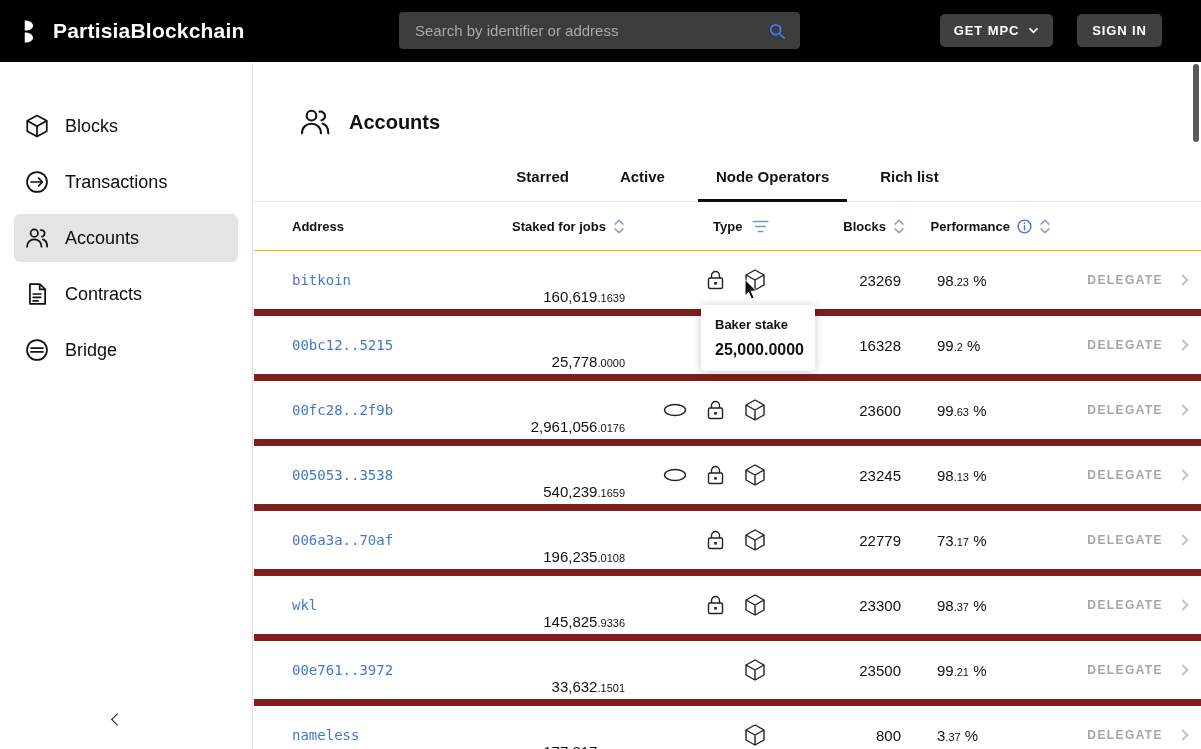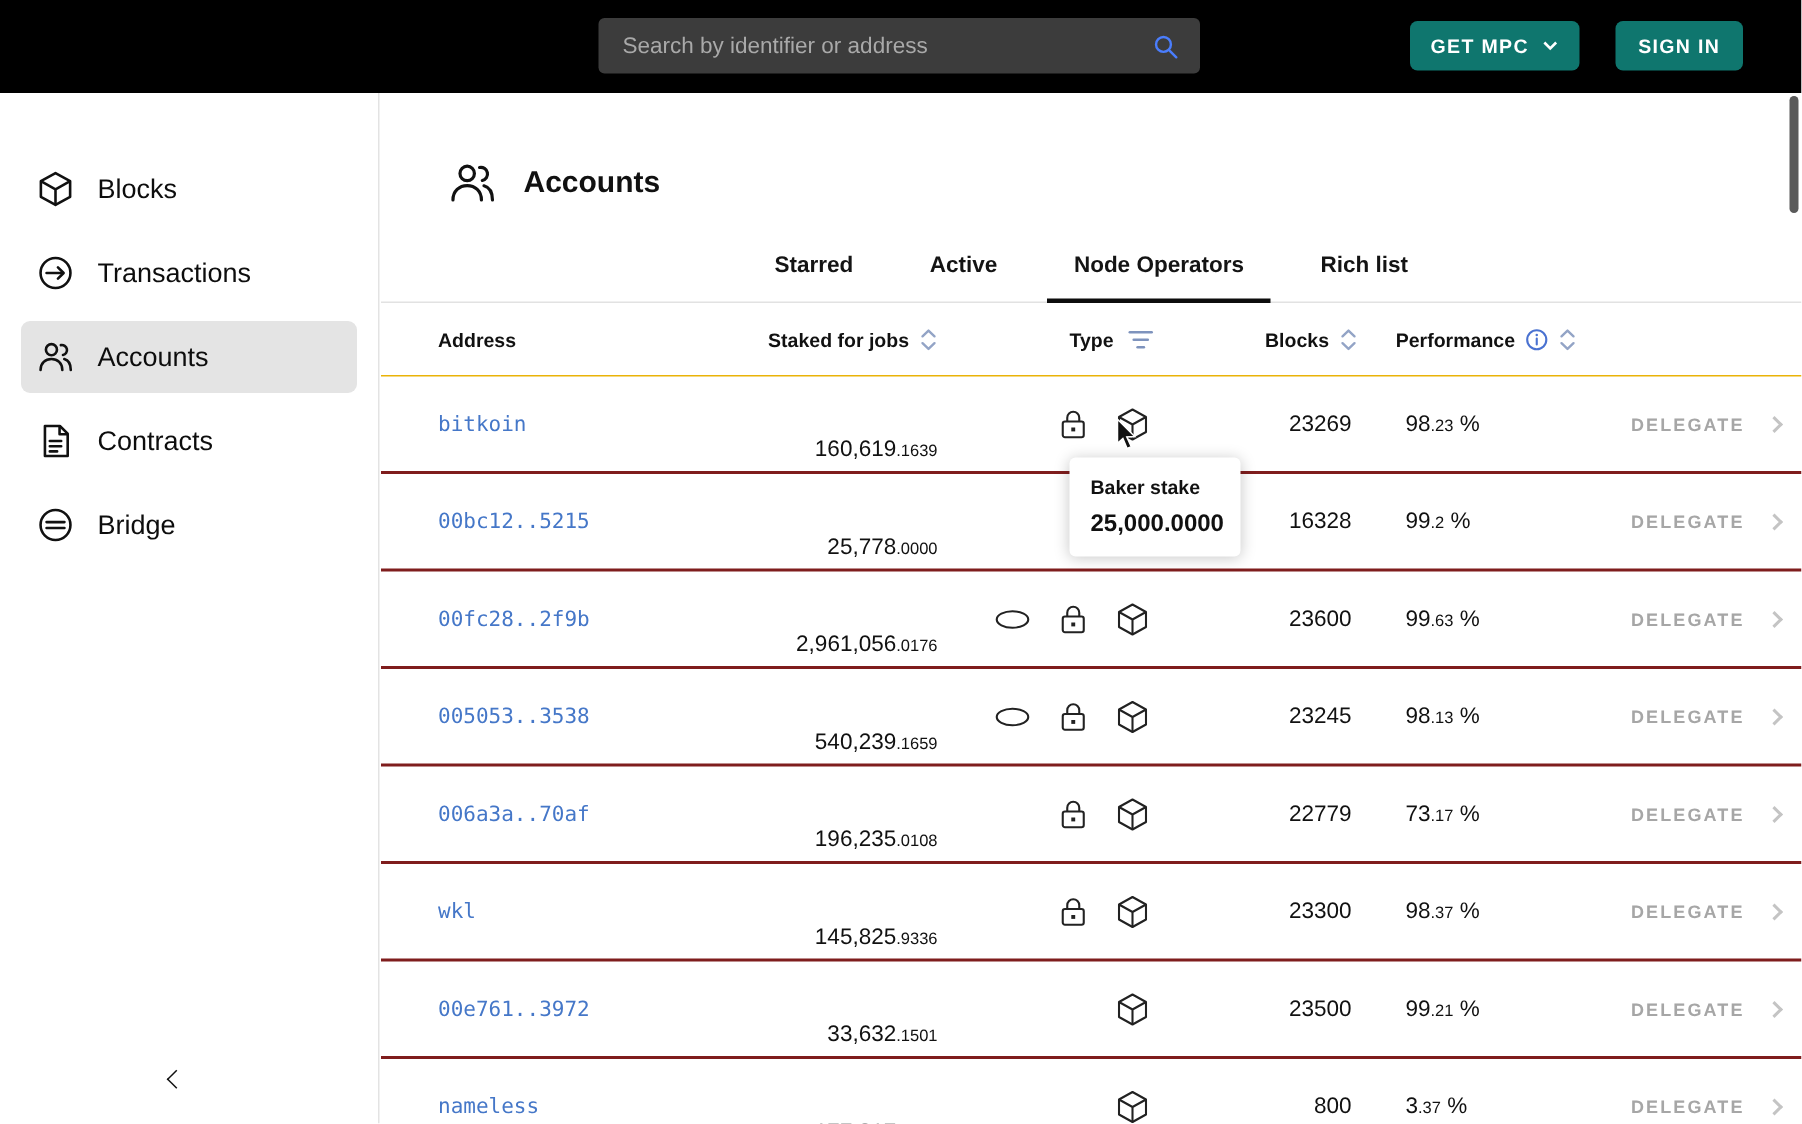--- a/index.html
+++ b/index.html
@@ -9,21 +9,21 @@
     font-family:"Liberation Sans", sans-serif; color:#111;
   }
   
   .topbar { position:absolute; top:0; left:0; width:1201px; height:62px; background:#000; z-index:30; }
   .brand { position:absolute; left:22px; top:0; height:62px; display:flex; align-items:center; gap:9px; color:#fff; cursor:pointer; }
   .brand-text { font-size:21px; font-weight:700; letter-spacing:.2px; }
   .search-wrap { position:absolute; left:399px; top:12px; width:401px; height:37px; background:#3c3c3c; border-radius:4px; display:flex; align-items:center; }
   .search-input { flex:1; height:100%; background:transparent; border:none; outline:none; color:#ddd; font-size:15px; padding:0 10px 0 16px; font-family:inherit; }
   .search-input::placeholder { color:#a9a9a9; }
   .search-icon { margin-right:14px; display:flex; }
-  .btn { position:absolute; top:14px; height:33px; background:#0f766e; border:none; border-radius:5px; color:#fff; font-weight:700; font-size:13px; letter-spacing:.9px; font-family:inherit; display:flex; align-items:center; justify-content:center; cursor:pointer; }
+  .btn { position:absolute; top:14px; height:33px; background:#404040; border:none; border-radius:5px; color:#fff; font-weight:700; font-size:13px; letter-spacing:.9px; font-family:inherit; display:flex; align-items:center; justify-content:center; cursor:pointer; }
   .btn-mpc { left:940px; width:113px; gap:9px; }
   .btn-signin { left:1077px; width:85px; }
 
   
   .sidebar { position:absolute; top:62px; left:0; width:253px; bottom:0; background:#fff; border-right:1px solid #e3e3e3; z-index:20; }
   .side-nav { padding-top:40px; }
   .side-item { height:48px; margin:0 14px 8px 14px; display:flex; align-items:center; gap:15px; padding-left:10px; border-radius:6px; font-size:18px; color:#0d0d0d; cursor:pointer; }
   .side-item.active { background:#e4e4e4; }
   .side-icon { width:26px; height:26px; display:flex; align-items:center; justify-content:center; }
   .side-icon svg { width:26px; height:26px; }
@@ -34,50 +34,59 @@
   .main { position:absolute; left:254px; top:62px; right:0; bottom:0; background:#fff; }
   .page-header { display:flex; align-items:center; gap:17px; margin:42px 0 0 44px; height:36px; }
   .page-title { font-size:20px; font-weight:700; }
   .tabs { margin-top:18px; display:flex; justify-content:center; gap:47px; border-bottom:1px solid #e2e2e2; }
   .tab { position:relative; padding:10px 2px 16px; font-size:15px; font-weight:700; color:#141414; cursor:pointer; }
   .tab.active::after { content:''; position:absolute; left:-16px; right:-16px; bottom:-1px; height:3px; background:#0d0d0d; }
 
   
   .thead, .trow { display:grid; grid-template-columns:185px 150px 185px 125px 150px 1fr; padding-left:38px; align-items:center; }
   .thead { height:49px; border-bottom:1px solid #eab308; font-size:13px; font-weight:700; }
-  .trow { height:65px; border-bottom:2px solid #7f1d1d; }
+  .trow { height:65px; border-bottom:7px solid #7f1d1d; }
   .h-staked { display:flex; justify-content:flex-end; align-items:center; gap:7px; padding-right:2px; }
   .h-type { display:flex; align-items:center; gap:10px; padding-left:86px; }
   .h-blocks { display:flex; justify-content:flex-end; align-items:center; gap:7px; padding-right:32px; }
   .h-perf { display:flex; justify-content:flex-end; align-items:center; gap:7px; padding-right:36px; }
   .icon-btn { display:flex; cursor:pointer; }
   .addr { font-family:"DejaVu Sans Mono", monospace; font-size:14px; color:#4577c8; text-decoration:none; cursor:pointer; }
   .c-staked { text-align:right; font-size:15px; padding-right:2px;margin-top:33px; }
   .dec { font-size:11px; }
   .c-type { display:flex; padding-left:28px; }
   .slot { width:40px; height:26px; display:flex; align-items:center; justify-content:center; }
   .c-blocks { text-align:right; padding-right:36px; font-size:15px; }
   .c-perf { text-align:left; padding-right:41px; font-size:15px; }
   .c-action { display:flex; align-items:center; justify-content:flex-end; gap:16px; padding-right:14px; }
   .delegate { font-size:12px; font-weight:700; letter-spacing:1.4px; color:#a6a6a6; cursor:pointer; }
   .chev-right { width:8px; height:8px; border-top:2px solid #c4c4c4; border-right:2px solid #c4c4c4; transform:rotate(45deg); cursor:pointer; }
 
   
-  .tooltip { position:absolute; left:459px; top:243px; width:114px; background:#fff; border-radius:4px; box-shadow:0 1px 10px rgba(0,0,0,.22); padding:12px 14px; z-index:40; }
+  .tooltip { position:absolute; left:447px; top:243px; width:114px; background:#fff; border-radius:4px; box-shadow:0 1px 10px rgba(0,0,0,.22); padding:12px 14px; z-index:40; }
   .tooltip-title { font-size:13px; font-weight:700; margin-bottom:9px; }
   .tooltip-value { font-size:16px;font-weight:bold; }
   .cursor { position:absolute; left:490px; top:217px; z-index:50; }
 
   
   .scroll-thumb { position:absolute; right:2px; top:64px; width:6px; height:78px; background:#5a5a5a; border-radius:3px; z-index:60; cursor:pointer; }
 </style>
 </head>
 <body>
 
 <div class="topbar">
+  <div class="brand">
+    <span style="display:flex">
+      <svg width="22" height="25" viewBox="0 0 24 26" fill="#fff">
+          <path d="M3 1 C14.5 1 15.5 12 3 12 Z"></path>
+          <path d="M3 14 C14.5 14 15.5 25 3 25 Z"></path>
+        </svg>
+    </span>
+    <span class="brand-text">PartisiaBlockchain</span>
+  </div>
 
   <div class="search-wrap">
     <input class="search-input" placeholder="Search by identifier or address" style="">
     <span class="search-icon">
       <svg width="18" height="18" viewBox="0 0 20 20" fill="none" stroke="#4a7dfc" stroke-width="1.8" stroke-linecap="round">
           <circle cx="8.5" cy="8.5" r="5.5"></circle>
           <path d="M13 13 L18 18"></path>
         </svg>
     </span>
   </div>

